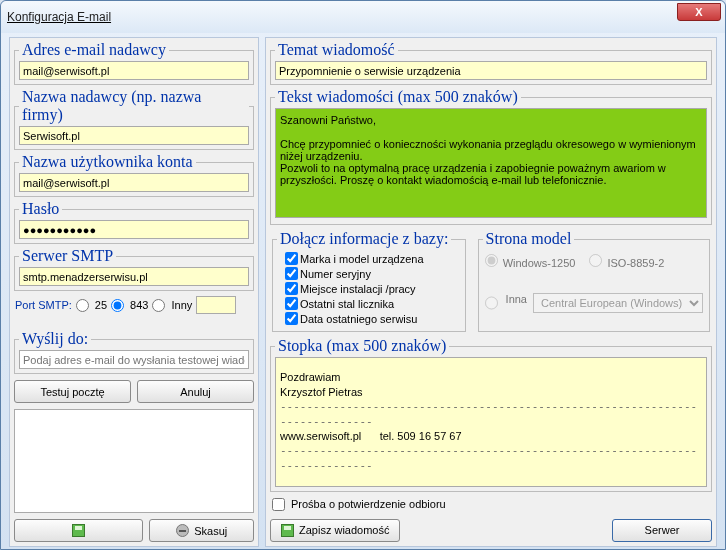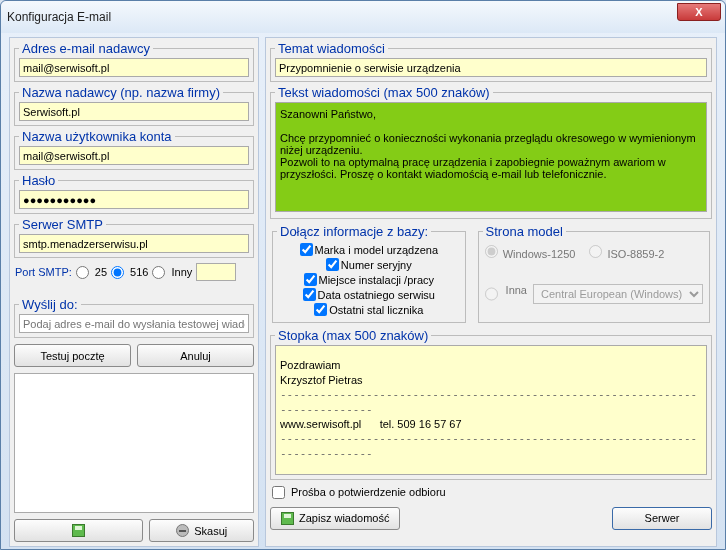--- a/index.html
+++ b/index.html
@@ -21,20 +21,21 @@
     position: relative;
   }
   .titlebar {
     height: 26px;
     background: linear-gradient(#f4f8fd, #dce8f6);
     border-radius: 6px 6px 0 0;
     display: flex;
     align-items: center;
     padding: 16px 6px;
     position: relative;
+    text-decoration: underline;
   }
   .titlebar .title {
     font-size: 12px;
     color: #222;
   }
   .close-btn {
     position: absolute;
     right: 4px; top: 2px;
     width: 44px; height: 18px;
     background: linear-gradient(#e67a7a, #c83a3a);
@@ -68,22 +69,23 @@
     flex-direction: column;
     padding: 2px;
   }
   fieldset {
     border: 1px solid #bcbcbc;
     margin: 1px 2px 2px 2px;
     padding: 2px 4px 4px 4px;
   }
   legend {
     color: #0033aa;
-    font-size: 13px;
+    font-size: 16px;
     padding: 0 3px;
+    font-family: Liberation Serif, serif;
   }
   .text-input {
     width: 100%;
     background: #ffffcc;
     border: 1px solid #aaa;
     padding: 2px 3px;
     font-family: inherit;
     font-size: 11px;
     height: 19px;
   }
@@ -121,21 +123,21 @@
     height:110px;
     background:#84cc16;
     border:1px solid #aaa;
     font-family: inherit;
     font-size:11px;
     padding:5px 4px;
     resize:none;
   }
   .mid-row { display:flex; gap:8px; margin:2px; }
   .mid-row fieldset { flex:1; }
-  .chk-line { display:flex; align-items:center; margin:2px 8px;justify-content:center; }
+  .chk-line { display:flex; align-items:center; margin:2px 8px; }
   .chk-line input { margin:0; }
   .codepage-row { display:flex; align-items:flex-start; gap:14px; margin:4px 2px;}
   .codepage-other { display:flex; gap:6px; margin:6px 2px;}
   .combo {
     flex:1; border:1px solid #aaa; background:#f4f4f4;
     height:20px; font-size:11px; color:#777; padding:1px 3px;
   }
   .footer-box {
     background:#ffffcc;
     border:1px solid #aaa;
@@ -193,21 +195,21 @@
       <fieldset>
         <legend>Serwer SMTP</legend>
         <input class="text-input" value="smtp.menadzerserwisu.pl" style="">
       </fieldset>
 
       <div class="hr-row">
         <label>Port SMTP:</label>
         <input type="radio" name="port" style="">
         <span>25</span>
         <input type="radio" name="port" checked="" style="">
-        <span>516</span>
+        <span>843</span>
         <input type="radio" name="port" style="">
         <span>Inny</span>
         <input class="small-input" value="" style="">
       </div>
 
       <div style="height:12px"></div>
 
       <fieldset>
         <legend>Wyślij do:</legend>
         <input class="text-input white" placeholder="Podaj adres e-mail do wysłania testowej wiadomości" style="">
@@ -230,21 +232,21 @@
         </button>
         <button class="btn" style="flex:1">
           <span class="icon-cancel"></span>
           <span>Skasuj</span>
         </button>
       </div>
     </div>
 
     <div class="right-pane">
       <fieldset>
-        <legend>Temat wiadomości</legend>
+        <legend>Temat wiadomość</legend>
         <input class="text-input" value="Przypomnienie o serwisie urządzenia" style="">
       </fieldset>
 
       <fieldset>
         <legend>Tekst wiadomości (max 500 znaków)</legend>
         <textarea class="msg-body" style="">Szanowni Państwo,
 
 Chcę przypomnieć o konieczności wykonania przeglądu okresowego w wymienionym niżej urządzeniu.
 Pozwoli to na optymalną pracę urządzenia i zapobiegnie poważnym awariom w przyszłości. Proszę o kontakt wiadomością e-mail lub telefonicznie.</textarea>
       </fieldset>
@@ -259,25 +261,25 @@
           <div class="chk-line">
               <input type="checkbox" checked="" style="">
               <span>Numer seryjny</span>
             </div>
           <div class="chk-line">
               <input type="checkbox" checked="" style="">
               <span>Miejsce instalacji /pracy</span>
             </div>
           <div class="chk-line">
               <input type="checkbox" checked="" style="">
+              <span>Ostatni stal licznika</span>
+            </div>
+          <div class="chk-line">
+              <input type="checkbox" checked="" style="">
               <span>Data ostatniego serwisu</span>
-            </div>
-          <div class="chk-line">
-              <input type="checkbox" checked="" style="">
-              <span>Ostatni stal licznika</span>
             </div>
         </fieldset>
 
         <fieldset>
           <legend>Strona model</legend>
           <div class="codepage-row">
             <span><input type="radio" name="cp" checked="" disabled="" class="disabled-radio" style=""> <span style="color:#777">Windows-1250</span></span>
             <span><input type="radio" name="cp" disabled="" class="disabled-radio" style=""> <span style="color:#777">ISO-8859-2</span></span>
           </div>
           <div style="height:14px"></div>

